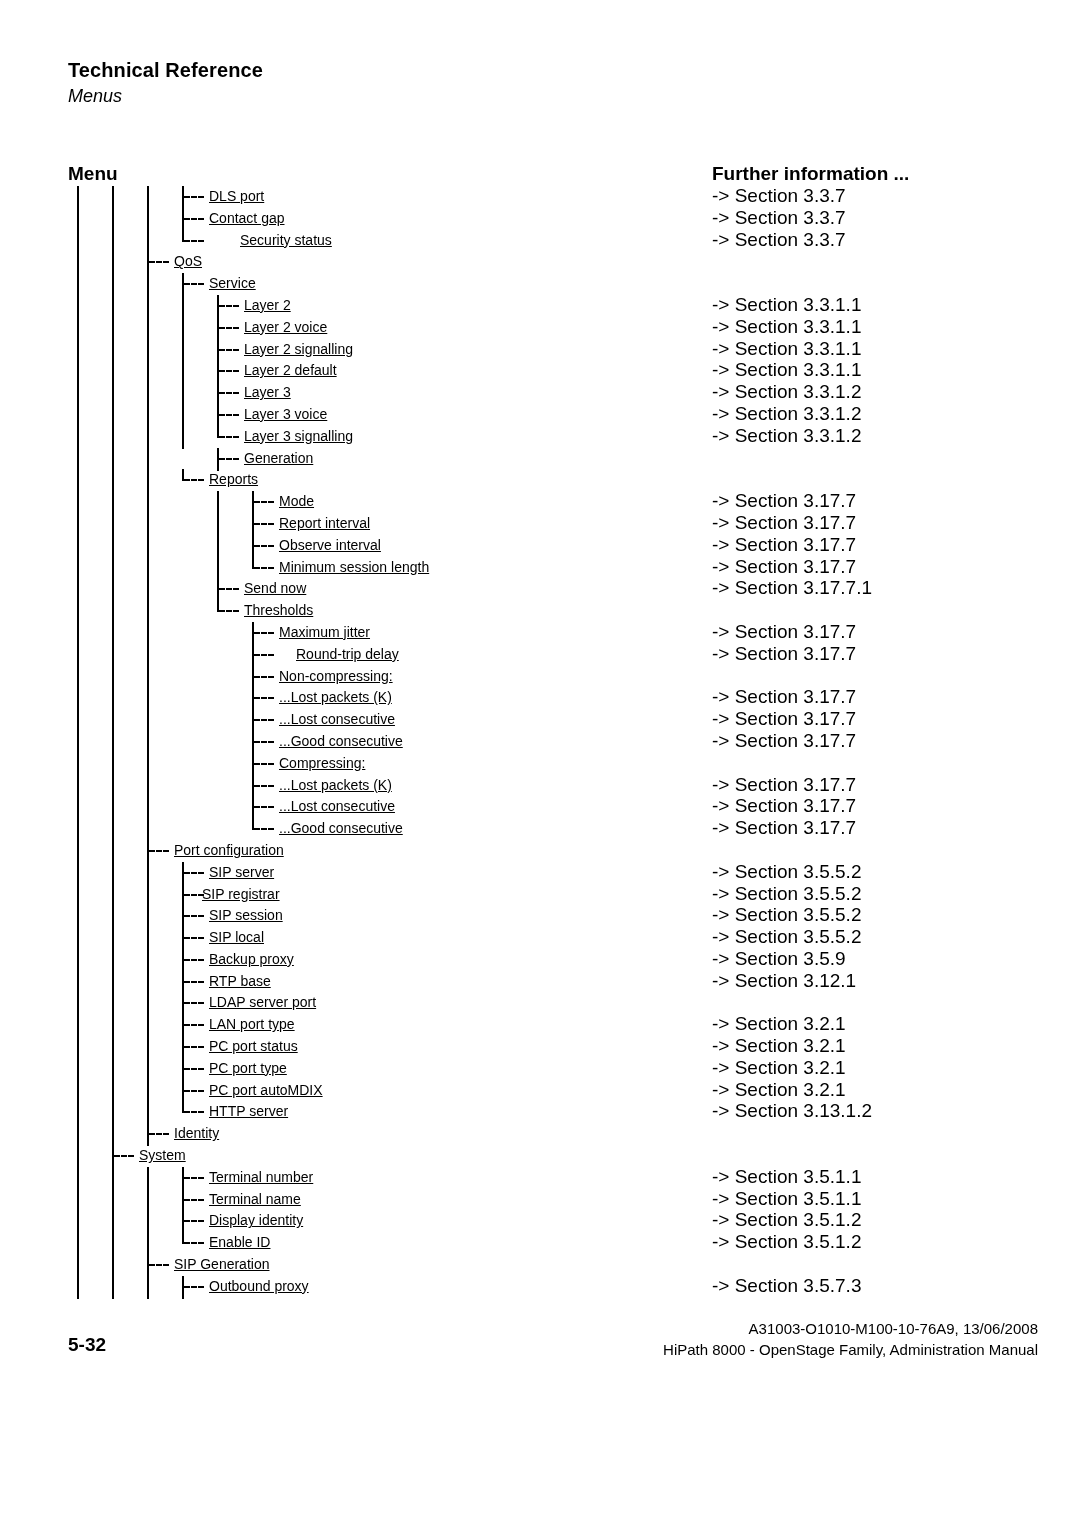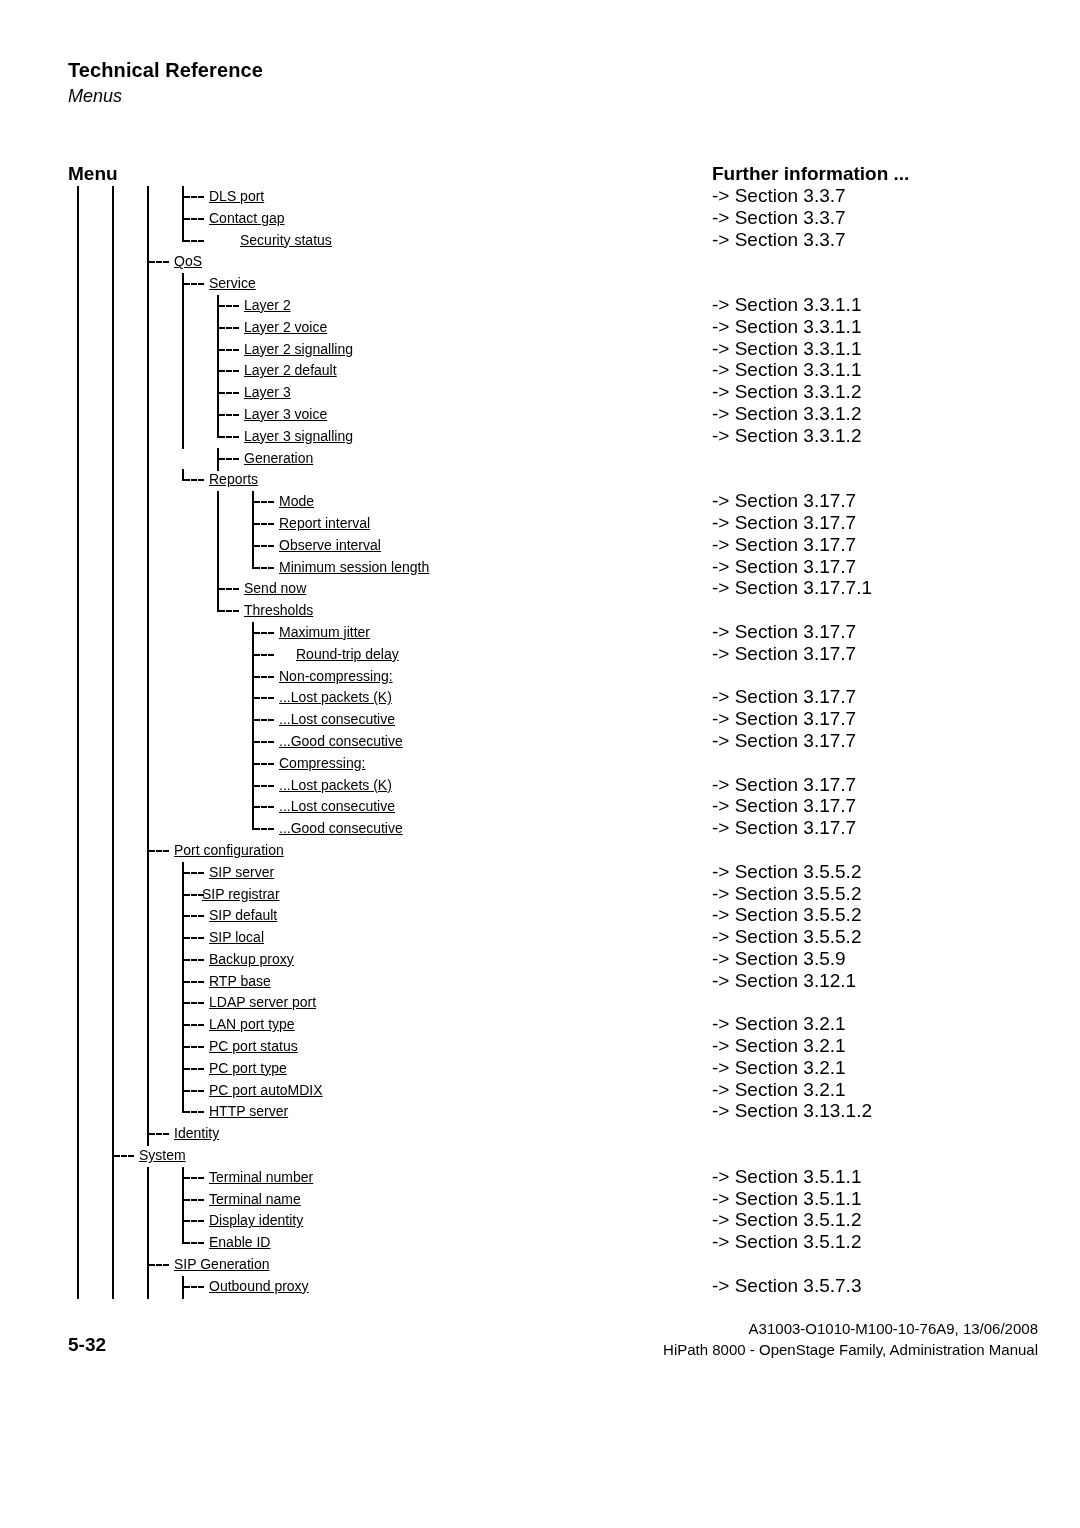--- a/index.html
+++ b/index.html
@@ -451,21 +451,21 @@
         <div class="stub" style="left: 184px;"></div>
         <div class="label" style="left: 202px;">SIP registrar</div>
         <div class="secref">-&gt; Section 3.5.5.2</div>
       </div>
       <div class="row">
         <div class="rail" style="left: 77px;"></div>
         <div class="rail" style="left: 112px;"></div>
         <div class="rail" style="left: 147px;"></div>
         <div class="tee through" style="left: 182px;"></div>
         <div class="stub" style="left: 184px;"></div>
-        <div class="label" style="left: 209px;">SIP default</div>
+        <div class="label" style="left: 209px;">SIP session</div>
         <div class="secref">-&gt; Section 3.5.5.2</div>
       </div>
       <div class="row">
         <div class="rail" style="left: 77px;"></div>
         <div class="rail" style="left: 112px;"></div>
         <div class="rail" style="left: 147px;"></div>
         <div class="tee through" style="left: 182px;"></div>
         <div class="stub" style="left: 184px;"></div>
         <div class="label" style="left: 209px;">SIP local</div>
         <div class="secref">-&gt; Section 3.5.5.2</div>

